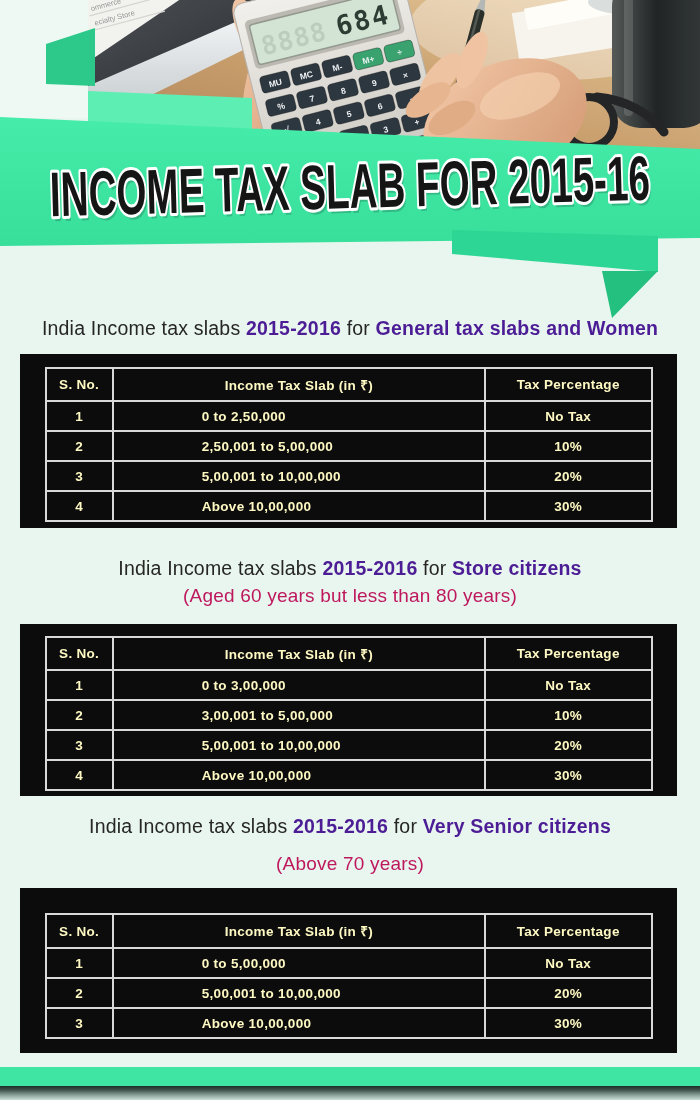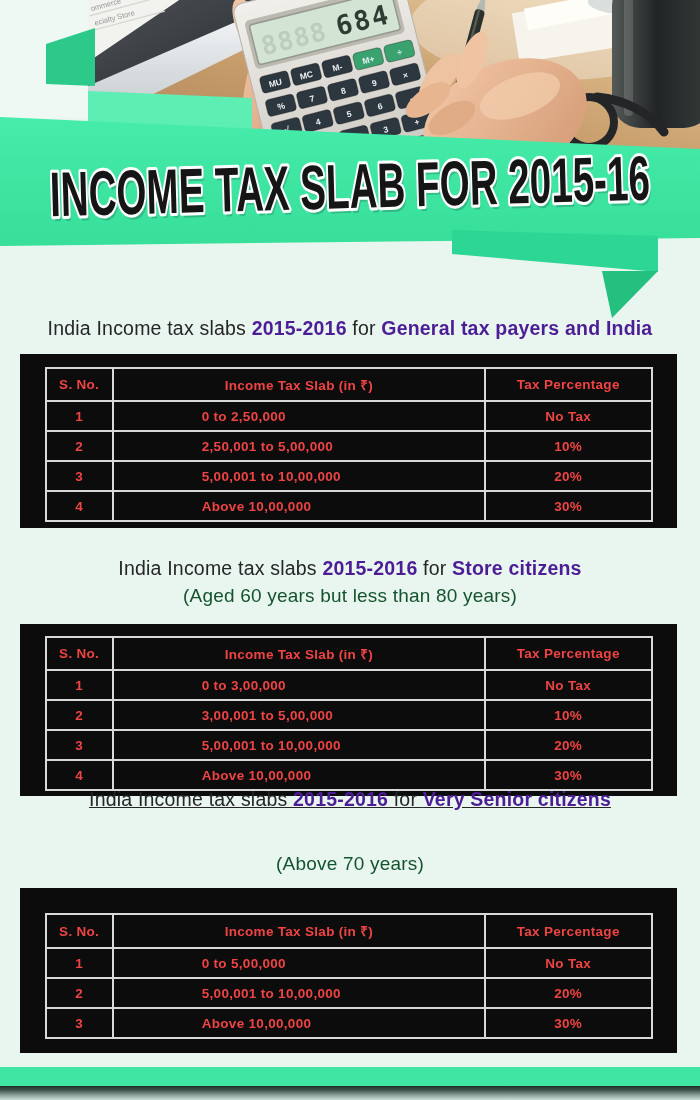--- a/index.html
+++ b/index.html
@@ -11,38 +11,38 @@
   #hero{position:absolute;top:0;left:0;width:700px;height:330px;}
   
   .heading{
     position:absolute;left:0;width:700px;text-align:center;
     color:#262626;font-size:19.5px;line-height:28px;letter-spacing:.2px;
   }
   .heading .hr{font-weight:400;}
   .heading .hb{font-weight:700;color:#4c1d95;}
   .subtitle{
     position:absolute;left:0;width:700px;text-align:center;
-    color:#14532d;font-size:19px;font-weight:400;line-height:28px;letter-spacing:.2px;
+    color:#be185d;font-size:19px;font-weight:400;line-height:28px;letter-spacing:.2px;
   }
   #heading1{top:313px;line-height:30px;}
   #heading2{top:554px;}
   #subtitle2{top:582px;}
-  #heading3{top:785px;text-decoration:underline;}
+  #heading3{top:812px;}
   #subtitle3{top:850px;}
   
   .tableblock{
     position:absolute;left:20px;width:657px;background:#0c0c0c;
     box-sizing:border-box;
   }
   #tableblock1{top:354px;height:174px;padding-top:13px;}
   #tableblock2{top:624px;height:172px;padding-top:12px;}
   #tableblock3{top:888px;height:165px;padding-top:25px;}
   table.slab{
     width:608px;margin:0 auto;border-collapse:collapse;table-layout:fixed;
-    color:#ef4444;
+    color:#fef9c3;
   }
   table.slab th,table.slab td{
     border:2px solid #d9d9d9;font-family:"Liberation Sans",sans-serif;
     overflow:hidden;white-space:nowrap;
   }
   table.slab th{font-size:13.5px;font-weight:700;height:29px;text-align:center;letter-spacing:.3px;}
   table.slab td{font-size:13.5px;font-weight:700;height:26px;text-align:center;letter-spacing:.3px;}
   table.slab .c0{width:63px;}
   table.slab .c1{width:367px;}
   table.slab .c2{width:162px;}
@@ -221,21 +221,21 @@
     <polygon points="0,117 700,149 700,238 0,246" fill="url(#gBand)"></polygon>
     <polygon points="452,230 658,236 658,272 452,254" fill="#2ed695"></polygon>
     <polygon points="602,271 658,271 612,318" fill="#23c07f"></polygon>
     <g transform="rotate(-1.6 350 190)">
       <text x="352" y="213" text-anchor="middle" font-size="63" font-weight="700" fill="#0f2c22" opacity="0.22" font-family="Liberation Sans, sans-serif" textLength="600" lengthAdjust="spacingAndGlyphs">INCOME TAX SLAB FOR 2015-16</text>
       <text x="350" y="208" text-anchor="middle" font-size="63" font-weight="700" fill="#151515" stroke="#ffffff" stroke-width="6" stroke-linejoin="round" paint-order="stroke" font-family="Liberation Sans, sans-serif" textLength="600" lengthAdjust="spacingAndGlyphs">INCOME TAX SLAB FOR 2015-16</text>
     </g>
   </g>
 </svg>
 
-<div id="heading1" class="heading"><span class="hr">India Income tax slabs </span><span class="hb">2015-2016</span><span class="hr"> for </span><span class="hb">General tax payers and India</span></div>
+<div id="heading1" class="heading"><span class="hr">India Income tax slabs </span><span class="hb">2015-2016</span><span class="hr"> for </span><span class="hb">General tax slabs and Women</span></div>
 <div id="tableblock1" class="tableblock">
   <table class="slab">
     <thead>
         <tr>
           <th class="c0">S. No.</th>
           <th class="c1">Income Tax Slab (in ₹)</th>
           <th class="c2">Tax Percentage</th>
         </tr>
       </thead>
     <tbody>

